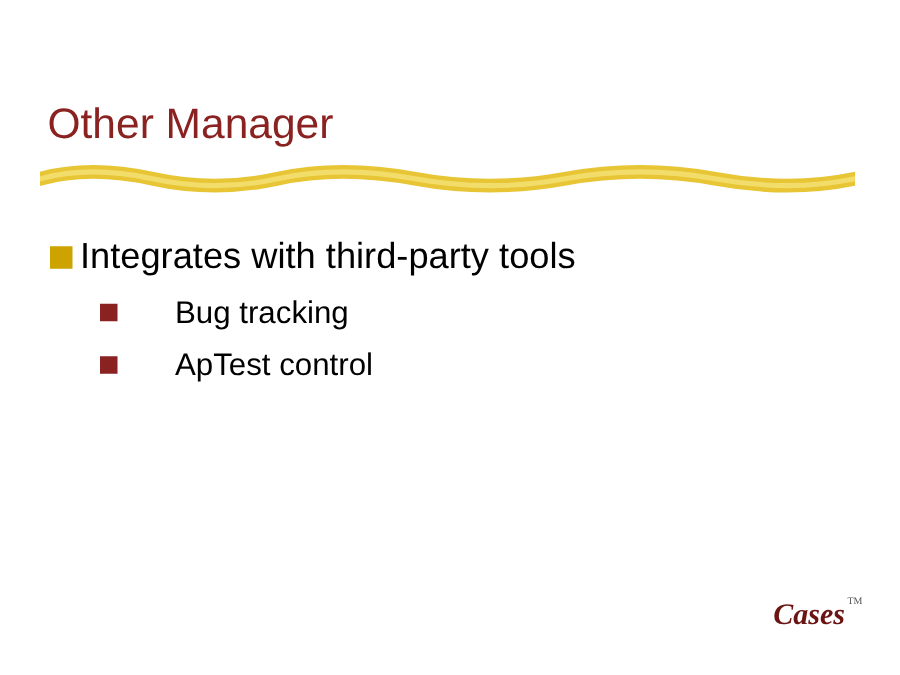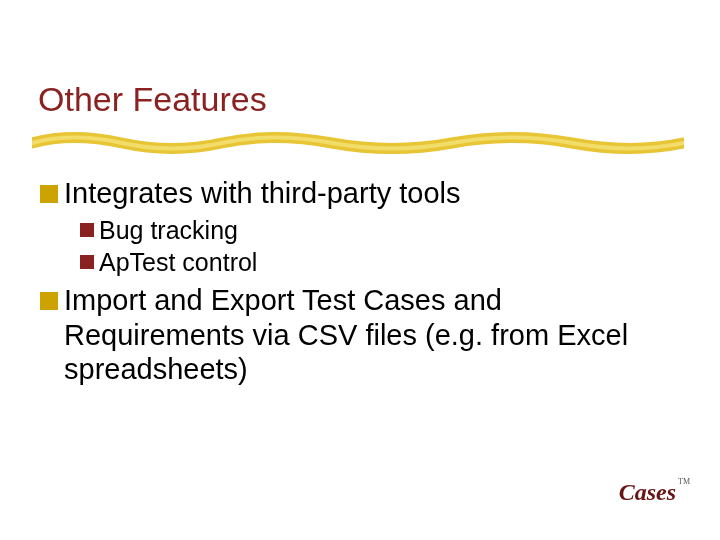--- a/index.html
+++ b/index.html
@@ -38,38 +38,40 @@
   }
   .content {
     position: absolute;
     left: 40px;
     right: 40px;
     top: 176px;
   }
   .row {
     display: flex;
     align-items: flex-start;
+    margin-top: 12px;
   }
   .row.l1 {
     margin-bottom: 4px;
   }
   .row.l1 .bullet {
     width: 18px; height: 18px;
     flex: 0 0 18px;
     margin-top: 9px;
     margin-right: 6px;
     background: #cca300;
   }
   .row.l1 .text {
     font-size: 29px;
     line-height: 1.2;
   }
   .row.l2 {
     margin-left: 40px;
     margin-bottom: 2px;
+    gap: 41px;
   }
   .row.l2 .bullet {
     width: 14px; height: 14px;
     flex: 0 0 14px;
     margin-top: 8px;
     margin-right: 5px;
     background: #8b2222;
   }
   .row.l2 .text {
     font-size: 25px;
@@ -99,21 +101,21 @@
     color: #555;
     text-align: center;
   }
 </style>
 </head>
 <body>
 
 <div class="slide">
 
   <div class="title-wrap">
-    <div class="title">Other Features</div>
+    <div class="title">Other Manager</div>
   </div>
 
   <svg class="underline" viewBox="0 0 652 30" preserveAspectRatio="none">
     <path d="M0 15 Q 40 4, 90 15 T 190 15 T 300 15 T 420 15 T 540 15 T 652 15" fill="none" stroke="#e7c534" stroke-width="11" stroke-linecap="round"></path>
     <path d="M0 15 Q 40 4, 90 15 T 190 15 T 300 15 T 420 15 T 540 15 T 652 15" fill="none" stroke="#f2dc6a" stroke-width="4" stroke-linecap="round"></path>
   </svg>
 
   <div class="content">
 
     <div class="row l1">
@@ -124,24 +126,20 @@
     <div class="row l2">
       <div class="bullet"></div>
       <div class="text">Bug tracking</div>
     </div>
 
     <div class="row l2">
       <div class="bullet"></div>
       <div class="text">ApTest control</div>
     </div>
 
-    <div class="row l1 gap-top">
-      <div class="bullet"></div>
-      <div class="text">Import and Export Test Cases and Requirements via CSV files (e.g. from Excel spreadsheets)</div>
-    </div>
 
 
   </div>
 
   <div class="logo">
     <div class="line1">
       <span>Cases</span><span class="tm">TM</span>
     </div>
   </div>
 

